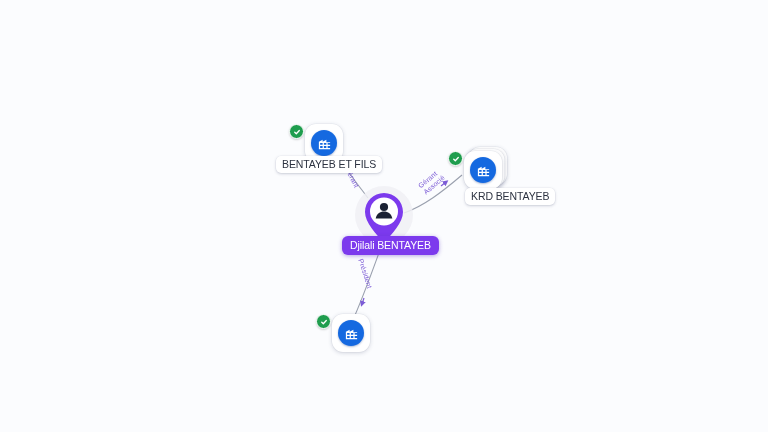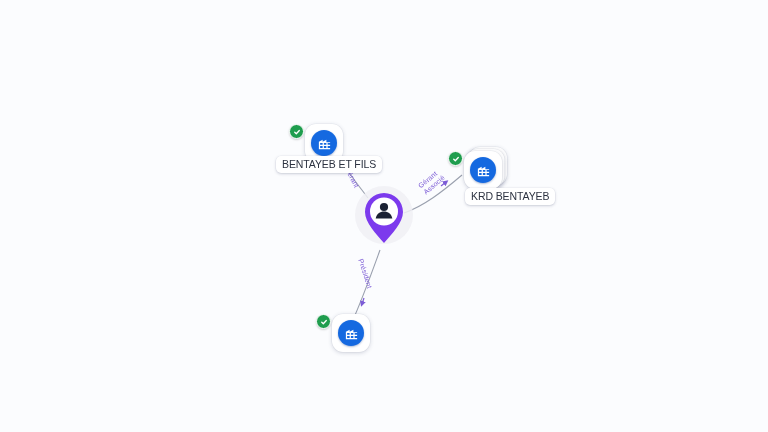--- a/index.html
+++ b/index.html
@@ -177,14 +177,15 @@
   <div class="pin" style="left:361px;top:190px;">
     <svg width="46" height="56" viewBox="0 0 46 56" aria-hidden="true">
       <path d="M23 3 C12.5 3 4 11.5 4 22 C4 32.5 15 44 23 53 C31 44 42 32.5 42 22 C42 11.5 33.5 3 23 3 Z" fill="#7c3aed"></path>
       <circle cx="23" cy="21.5" r="14" fill="#ffffff"></circle>
       <g>
         <circle cx="23" cy="17" r="4.1" fill="#1b2233"></circle>
         <path d="M14.7 28.5 C15.4 23.6 19 21.4 23 21.4 C27 21.4 30.6 23.6 31.3 28.5 Z" fill="#1b2233"></path>
       </g>
     </svg>
   </div>
+  <div class="node-label primary" style="left:342px;top:236px;">Djilali BENTAYEB</div>
 
 </div>
 
 </body></html>

